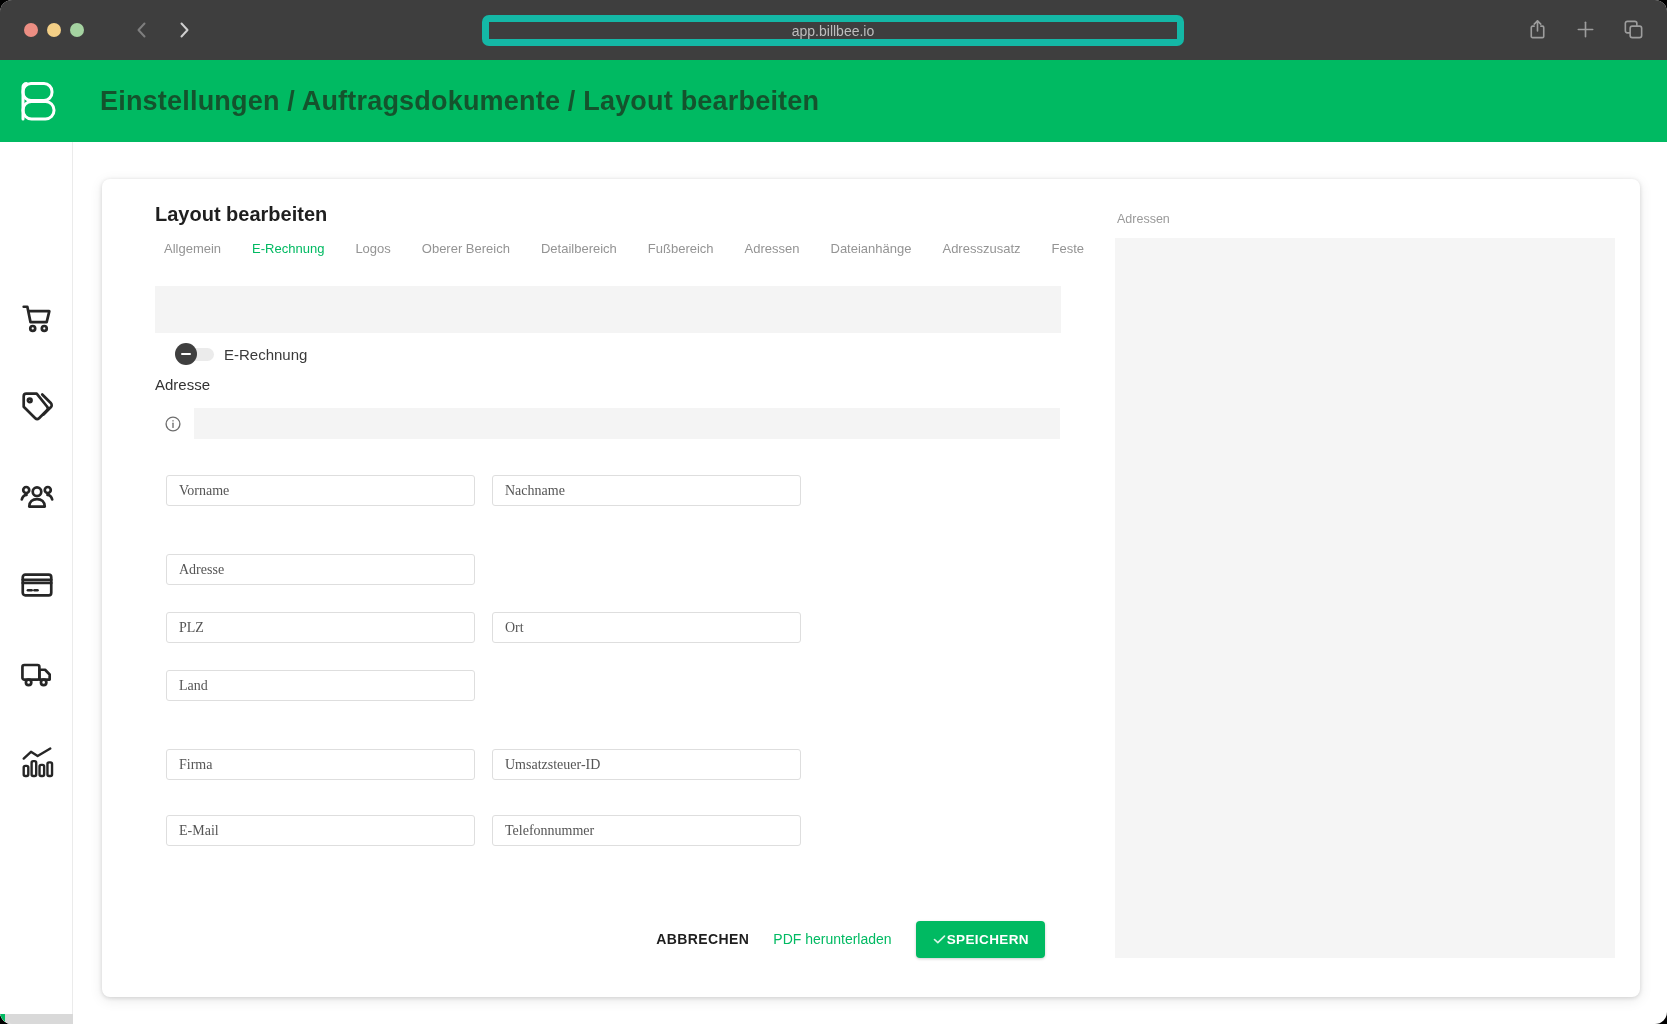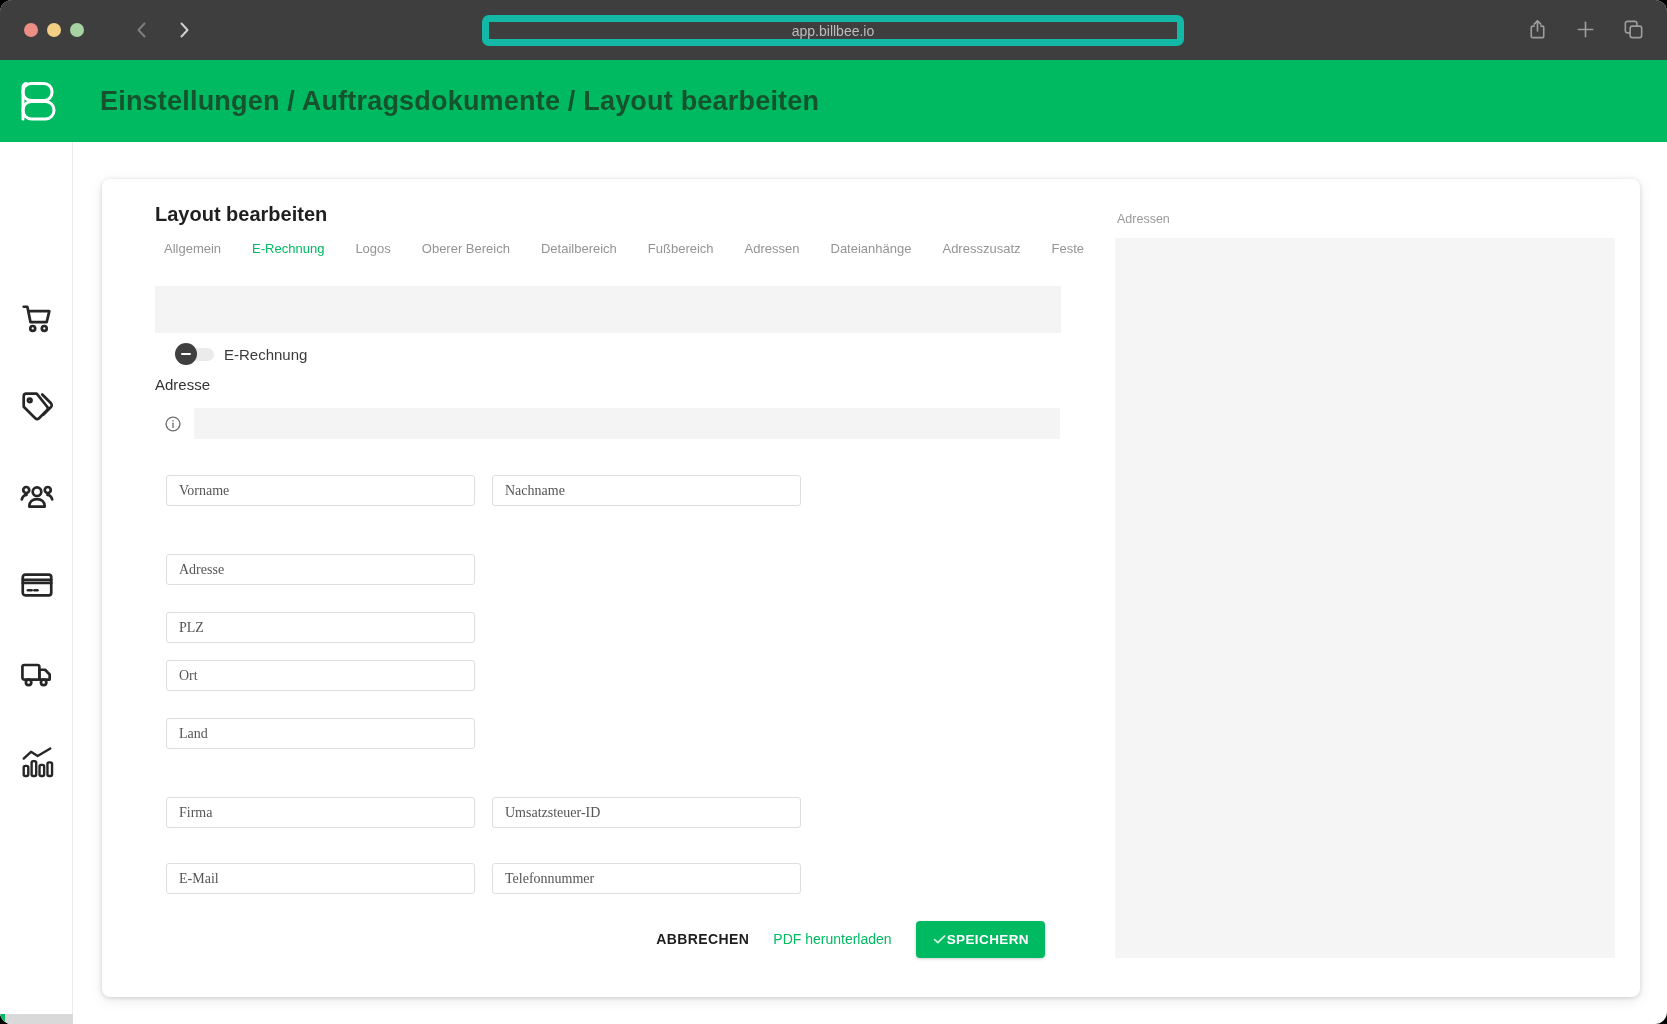--- a/index.html
+++ b/index.html
@@ -54,21 +54,21 @@
   .section-label { position:absolute; left:53px; top:197px; font-size:15px; font-weight:500; color:#333; }
   .info-row { position:absolute; left:62px; top:229px; display:flex; align-items:center; }
   .info-row svg { width:18px; height:18px; }
   .info-row .bigfield { margin-left:12px; width:866px; height:31px; background:#f4f4f4; border:none; }
 
   .form { position:absolute; left:64px; top:296px; width:740px; }
   .frow { display:flex; gap:17px; }
   .frow input { width:309px; height:31px; border:1px solid #dedede; border-radius:3px; padding:0 12px;
                 font-size:14px; color:#4f4f4f; font-family:Liberation Serif, serif; background:#fff; }
   .frow input::placeholder { color:#555; opacity:1; }
-  .mt-lg { margin-top:48px; } .mt-sm { margin-top:27px;flex-direction:column; } .mt-xl { margin-top:35px; }
+  .mt-lg { margin-top:48px; } .mt-sm { margin-top:27px; } .mt-xl { margin-top:35px; }
 
   .actions { position:absolute; left:53px; top:740px; width:890px; height:40px; display:flex;
              align-items:center; justify-content:flex-end; gap:24px; }
   .btn-text { background:none; border:none; cursor:pointer; font-family:"Liberation Sans", sans-serif;
               font-size:14px; font-weight:bold; letter-spacing:.4px; color:#1e1e1e; }
   .btn-link { background:none; border:none; cursor:pointer; font-family:"Liberation Sans", sans-serif;
               font-size:14px; font-weight:500; color:#00ba62; }
   .btn-save { display:flex; align-items:center; background:#00ba62; color:#fff; border:none;
               cursor:pointer; height:37px; padding:0 16px; border-radius:4px; font-family:"Liberation Sans", sans-serif;
               font-size:13.5px; font-weight:bold; letter-spacing:.4px; box-shadow:0 1px 3px rgba(0,0,0,.2); }

